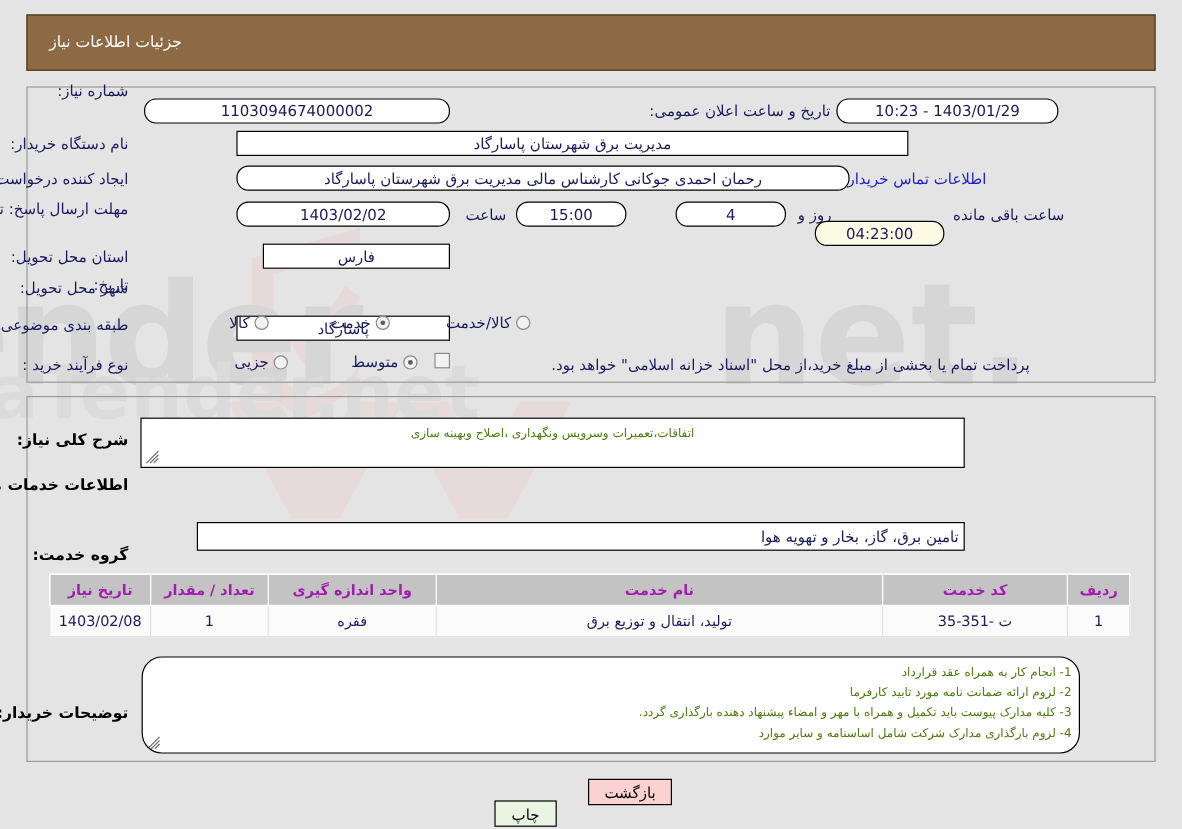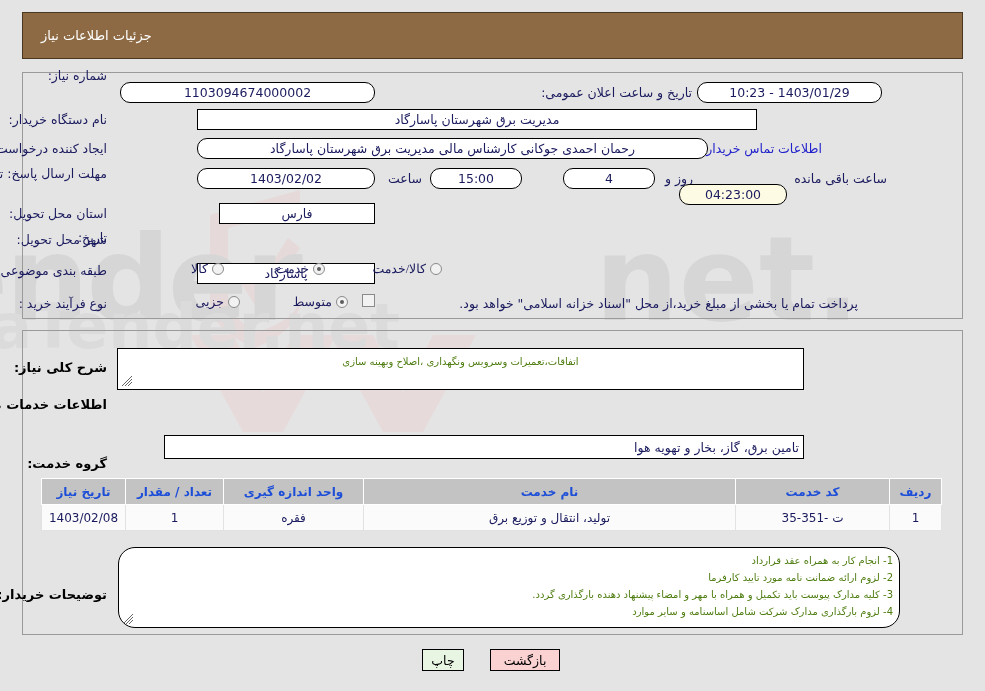--- a/index.html
+++ b/index.html
@@ -110,21 +110,20 @@
   
   .radio-wrap {
     position: absolute;
     display: flex;
     align-items: center;
     gap: 4px;
     z-index: 4;
     font-size: 12.5px;
     color: #1a1a5e;
     white-space: nowrap;
-    font-family: Liberation Serif, serif;
   }
   .radio {
     width: 12px; height: 12px;
     border-radius: 50%;
     border: 1px solid #8a8a8a;
     background: #f2f2f2;
     display: inline-block;
     position: relative;
     flex: none;
   }
@@ -169,21 +168,21 @@
     position: absolute;
     z-index: 4;
     border-collapse: collapse;
     font-size: 12px;
     background: #ffffff;
     table-layout: fixed;
   }
   .tbl th {
     background: #c3c3c3;
     border: 1px solid #ffffff;
-    color: #1d4ed8;
+    color: #a21caf;
     font-weight: bold;
     height: 26px;
     font-size: 12px;
     text-align: center;
   }
   .tbl td {
     background: #fbfbfb;
     border: 1px solid #e2e2e2;
     color: #1a1a5e;
     height: 26px;
@@ -352,16 +351,16 @@
     <div class="ta-line">4- لزوم بارگذاری مدارک شرکت شامل اساسنامه و سایر موارد</div>
     <svg class="resize" viewBox="0 0 12 12" xmlns="http://www.w3.org/2000/svg">
       <g stroke="#666" stroke-width="1">
         <line x1="1" y1="11" x2="11" y2="1"></line>
         <line x1="4" y1="11" x2="11" y2="4"></line>
         <line x1="7" y1="11" x2="11" y2="7"></line>
       </g>
     </svg>
   </div>
 
-  <div class="btn print" style="right:521px; top:649px; width:42px;">چاپ</div>
+  <div class="btn print" style="right:521px; top:667px; width:52px;">چاپ</div>
   <div class="btn back" style="right:425px; top:649px; width:70px;">بازگشت</div>
 
 </div>
 
 </body></html>

